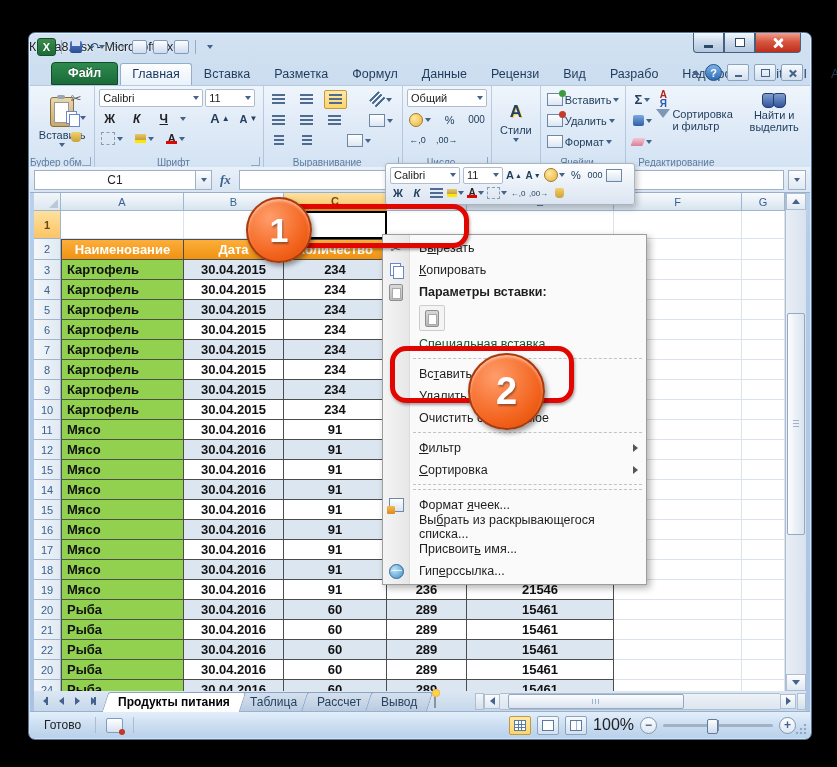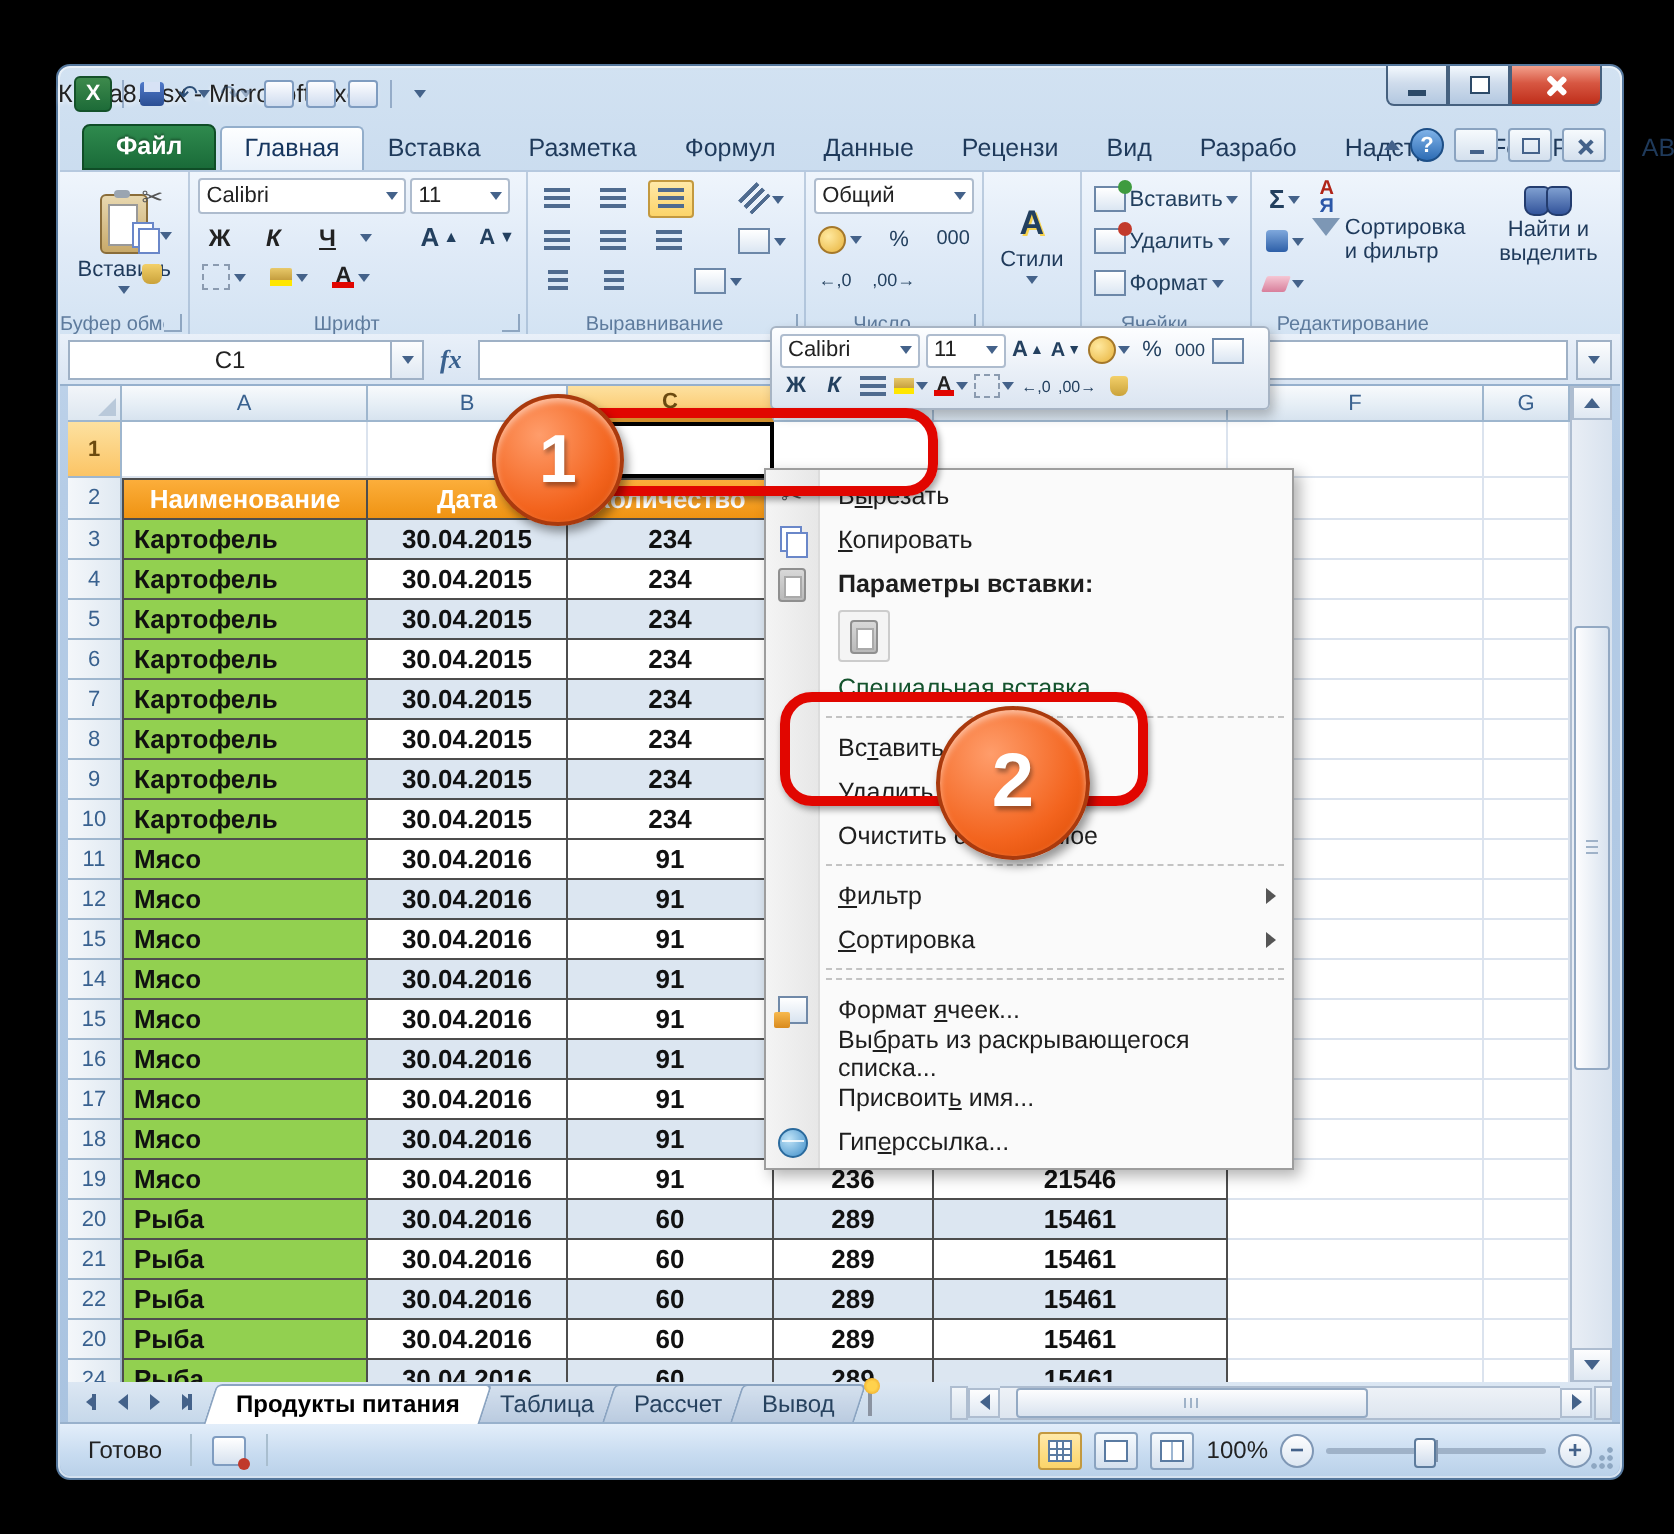--- a/index.html
+++ b/index.html
@@ -24,21 +24,21 @@
   .wbtn{width:29px;height:19px;border:1px solid #46617f;border-top:none;display:flex;align-items:center;justify-content:center;
         background:linear-gradient(#f4f9fe,#cfdcec 45%,#b3c8e0);}
   .wbtn:first-child{border-radius:0 0 0 4px;}
   .wbtn.close{width:44px;background:linear-gradient(#f3a08c,#d75742 45%,#bf2e1a);border-radius:0 0 4px 0;}
   .glyph-min{width:9px;height:3px;background:#2d4a68;margin-top:8px;}
   .glyph-rest{width:8px;height:7px;border:1.5px solid #2d4a68;background:#fff;}
   .glyph-x{position:relative;width:10px;height:10px;}
   .glyph-x:before,.glyph-x:after{content:"";position:absolute;left:4px;top:-1px;width:2.5px;height:12px;background:#fff;border-radius:1px;}
   .glyph-x:before{transform:rotate(45deg);} .glyph-x:after{transform:rotate(-45deg);}
   
-  .tabrow{position:absolute;left:0;top:28px;right:0;height:24px;display:flex;align-items:flex-end;padding-left:12px;}
+  .tabrow{position:absolute;left:0;top:28px;right:0;height:24px;display:flex;align-items:flex-end;padding-left:22px;}
   .rtab{font-size:12.5px;color:#1f3a5b;padding:3px 11px 4px;border:1px solid transparent;border-bottom:none;white-space:nowrap;}
   .rtab.file{background:linear-gradient(#2f8a4e,#1a6b39);color:#fff;border:1px solid #0f4d27;border-radius:4px 4px 0 0;padding:3px 16px 4px;margin-right:2px;font-weight:bold;text-shadow:0 -1px 1px rgba(0,0,0,.3);}
   .rtab.active{background:linear-gradient(#fdfeff,#e9f1fa);border-color:#93aecb;border-radius:3px 3px 0 0;color:#15355e;}
   .tabrow-right{position:absolute;right:8px;top:31px;display:flex;align-items:center;gap:5px;z-index:2;}
   .caret-up{width:0;height:0;border-left:4px solid transparent;border-right:4px solid transparent;border-bottom:5px solid #44628a;}
   .help{width:15px;height:15px;border-radius:50%;background:linear-gradient(#7fb2e8,#2d6cb4);color:#fff;font-size:11px;font-weight:bold;
         display:flex;align-items:center;justify-content:center;border:1px solid #1d4f87;}
   .mbtn{width:20px;height:15px;border:1px solid #8aa3c0;border-radius:2px;background:linear-gradient(#f6fafd,#d4e0ee);display:flex;align-items:center;justify-content:center;}
   .sm-min{width:7px;height:2px;background:#44628a;margin-top:6px;}
   .sm-rest{width:7px;height:6px;border:1px solid #44628a;}
@@ -142,21 +142,21 @@
   .st-right{margin-left:auto;display:flex;align-items:center;gap:6px;padding-right:14px;}
   .view-btn{width:20px;height:17px;border:1px solid #8aa3c0;background:linear-gradient(#f6fafd,#d4e0ee);display:flex;align-items:center;justify-content:center;border-radius:2px;}
   .view-btn.active{background:linear-gradient(#ffe9a8,#fcd469);border-color:#c3993f;}
   .vb-grid{width:10px;height:9px;background:
      linear-gradient(#5a7ba2,#5a7ba2) 0 3px/10px 1px no-repeat,
      linear-gradient(#5a7ba2,#5a7ba2) 0 6px/10px 1px no-repeat,
      linear-gradient(#5a7ba2,#5a7ba2) 3px 0/1px 9px no-repeat,
      linear-gradient(#5a7ba2,#5a7ba2) 6px 0/1px 9px no-repeat,#fff;border:1px solid #5a7ba2;}
   .vb-page{width:10px;height:9px;background:#fff;border:1px solid #5a7ba2;}
   .vb-break{width:10px;height:9px;background:linear-gradient(to right,#fff 45%,#9db6d2 45%,#9db6d2 55%,#fff 55%);border:1px solid #5a7ba2;}
-  .zoomtxt{font-size:12px;color:#222;}
+  .zoomtxt{font-size:16px;color:#222;}
   .zbtn{width:15px;height:15px;border-radius:50%;border:1px solid #7f97b5;background:linear-gradient(#fdfdfe,#dde7f2);display:flex;align-items:center;justify-content:center;color:#44628a;font-weight:bold;font-size:12px;line-height:10px;}
   .ztrack{width:110px;height:3px;background:#9fb2c8;border-radius:2px;position:relative;}
   .ztrack:before{content:"";position:absolute;left:50%;top:-4px;width:1px;height:11px;background:#8094ad;}
   .zthumb{position:absolute;left:44px;top:-5px;width:9px;height:13px;background:linear-gradient(#fdfdfe,#cfdcec);border:1px solid #5d7folk;border:1px solid #5d7b9c;border-radius:2px;}
   .grip{position:absolute;right:3px;bottom:3px;width:12px;height:12px;background:
      radial-gradient(circle at 2px 10px,#8ea7c2 1.2px,transparent 1.6px),
      radial-gradient(circle at 6px 10px,#8ea7c2 1.2px,transparent 1.6px),
      radial-gradient(circle at 10px 10px,#8ea7c2 1.2px,transparent 1.6px),
      radial-gradient(circle at 6px 6px,#8ea7c2 1.2px,transparent 1.6px),
      radial-gradient(circle at 10px 6px,#8ea7c2 1.2px,transparent 1.6px),

